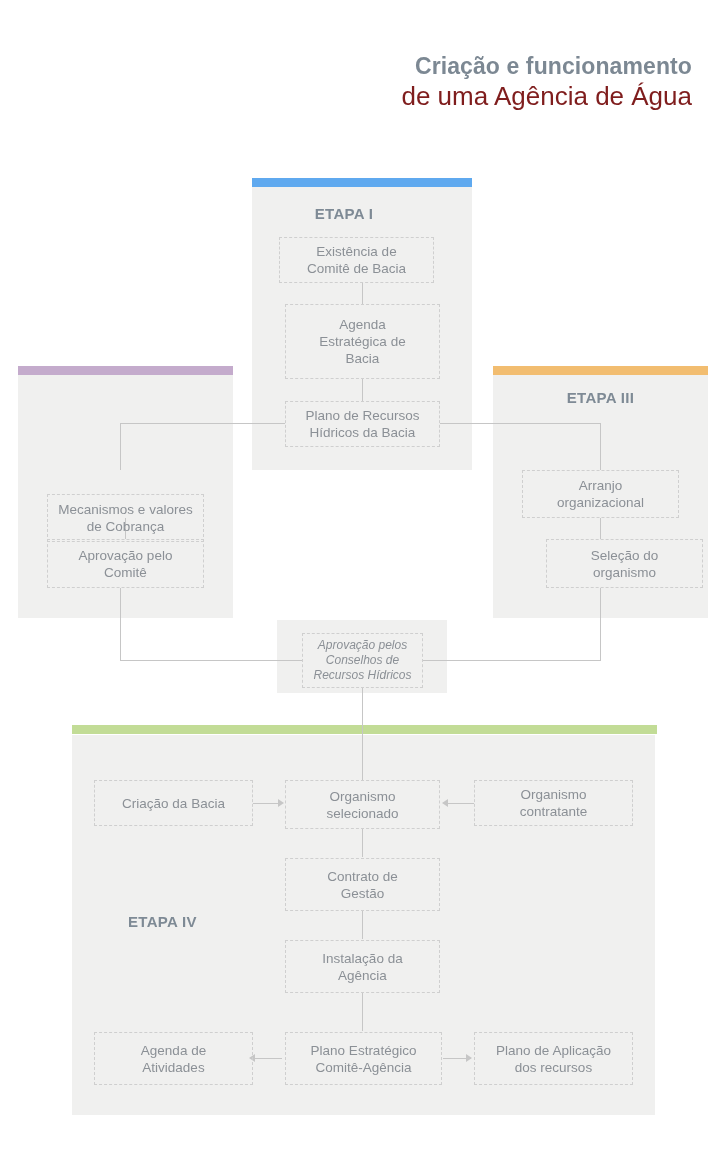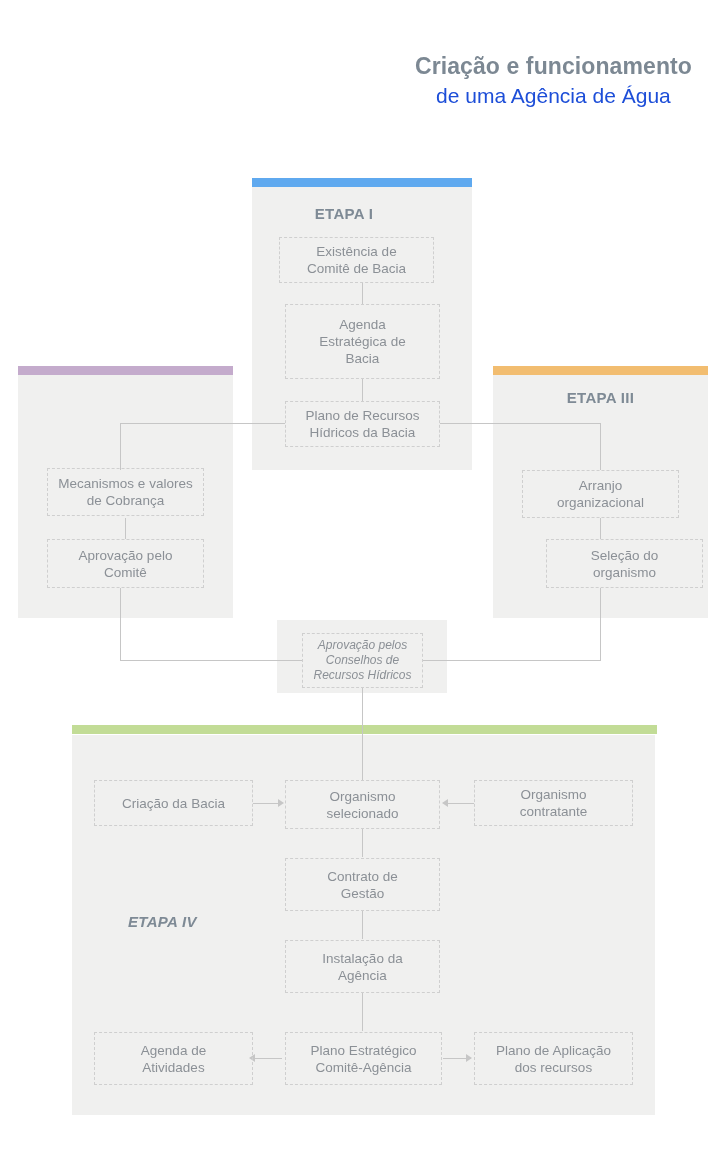--- a/index.html
+++ b/index.html
@@ -5,27 +5,27 @@
   html,body{margin:0;padding:0;}
   body{
     width:726px;height:1149px;
     background:#ffffff;
     font-family:"Liberation Sans","DejaVu Sans",sans-serif;
     overflow:hidden;
   }
   #stage{position:relative;width:726px;height:1149px;}
 
   
-  .title-wrap{position:absolute;right:34px;top:52px;text-align:center;}
+  .title-wrap{position:absolute;right:34px;top:52px;text-align:right;}
   .title-l1{
     font-size:23px;font-weight:bold;color:#7c8893;
     letter-spacing:.1px;line-height:28px;white-space:nowrap;
   }
   .title-l2{
-    font-size:21px;font-weight:normal;color:#1d4ed8;
+    font-size:26px;font-weight:normal;color:#7f1d1d;
     line-height:28px;white-space:nowrap;margin-top:2px;
   }
 
   
   .panel{position:absolute;background:#f0f0ef;}
   .bar{position:absolute;height:9px;}
 
   .stage-head{
     position:absolute;
     font-size:15px;font-weight:bold;color:#7e8a95;
@@ -118,27 +118,27 @@
   <div class="ln v" style="left:362px;top:993px;height:38px;"></div>
 
   <div class="ln h" style="left:254px;top:1058px;width:28px;"></div>
   <div class="arrow left" style="left:249px;top:1054px;"></div>
 
   <div class="ln h" style="left:443px;top:1058px;width:28px;"></div>
   <div class="arrow right" style="left:466px;top:1054px;"></div>
 
   <div class="stage-head" style="left:252px;top:205px;width:184px;text-align:center;">ETAPA I</div>
   <div class="stage-head" style="left:493px;top:389px;width:215px;text-align:center;">ETAPA III</div>
-  <div class="stage-head" style="left:128px;top:913px;font-style:italic;">ETAPA IV</div>
+  <div class="stage-head" style="left:128px;top:913px;">ETAPA IV</div>
 
   <div class="node" style="left:279px;top:237px;width:155px;height:46px;">Existência de<br>Comitê de Bacia</div>
   <div class="node" style="left:285px;top:304px;width:155px;height:75px;">Agenda<br>Estratégica de<br>Bacia</div>
   <div class="node" style="left:285px;top:401px;width:155px;height:46px;">Plano de Recursos<br>Hídricos da Bacia</div>
 
-  <div class="node" style="left:47px;top:468px;width:157px;height:48px;">Mecanismos e valores<br>de Cobrança</div>
+  <div class="node" style="left:47px;top:494px;width:157px;height:48px;">Mecanismos e valores<br>de Cobrança</div>
   <div class="node" style="left:47px;top:539px;width:157px;height:49px;">Aprovação pelo<br>Comitê</div>
 
   <div class="node" style="left:522px;top:470px;width:157px;height:48px;">Arranjo<br>organizacional</div>
   <div class="node" style="left:546px;top:539px;width:157px;height:49px;">Seleção do<br>organismo</div>
 
   <div class="node small" style="left:302px;top:633px;width:121px;height:55px;font-style:italic;">Aprovação pelos<br>Conselhos de<br>Recursos Hídricos</div>
 
   <div class="node" style="left:94px;top:780px;width:159px;height:46px;">Criação da Bacia</div>
   <div class="node" style="left:285px;top:780px;width:155px;height:49px;">Organismo<br>selecionado</div>
   <div class="node" style="left:474px;top:780px;width:159px;height:46px;">Organismo<br>contratante</div>

